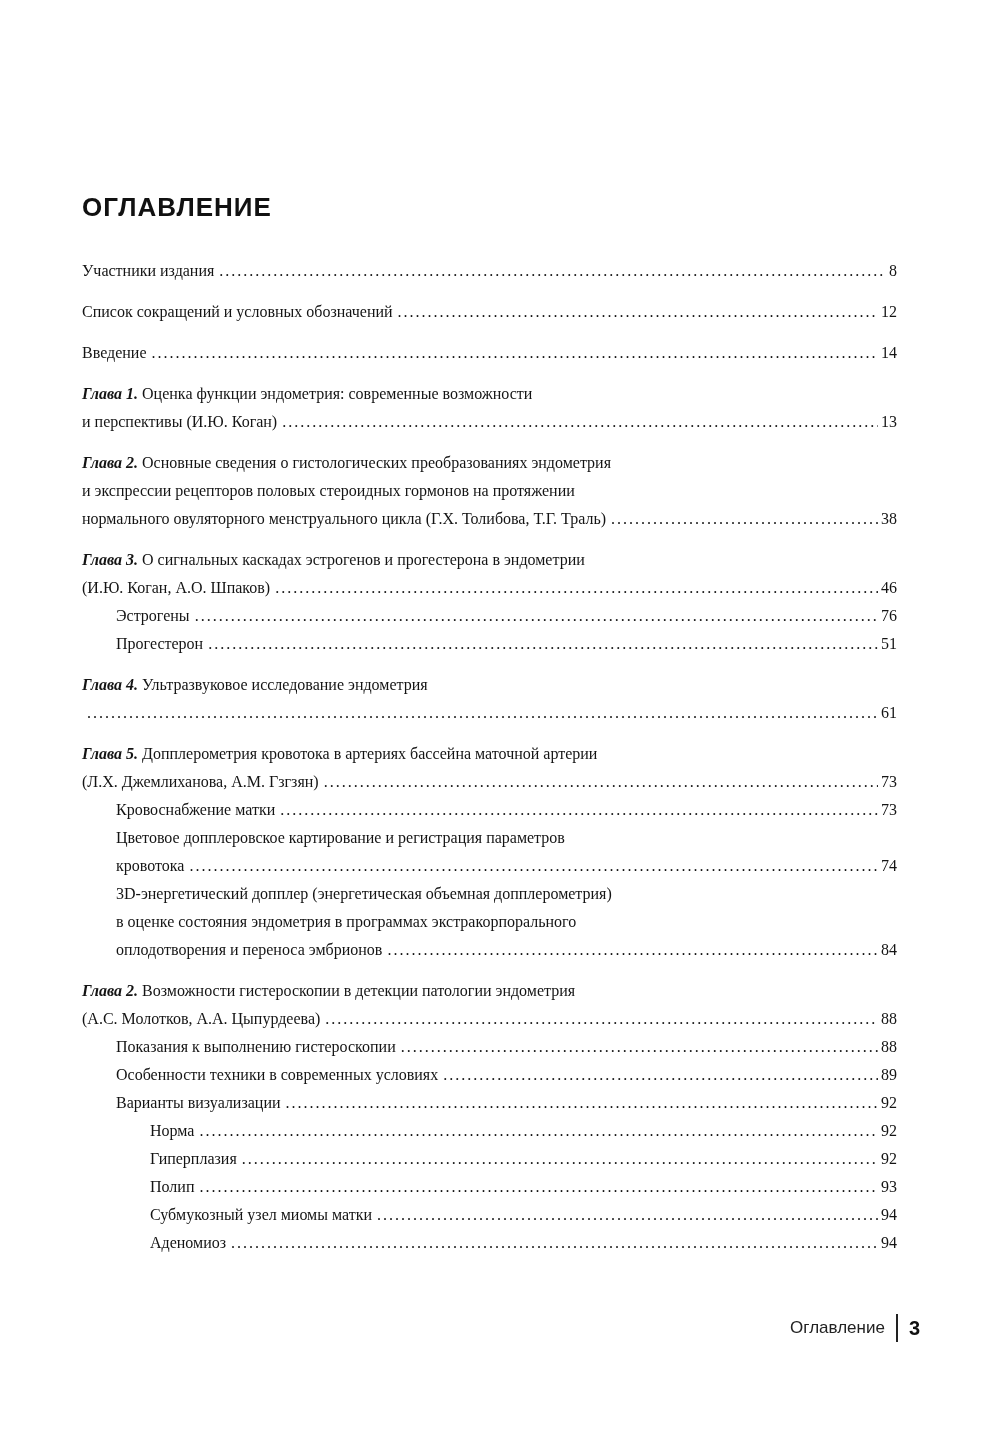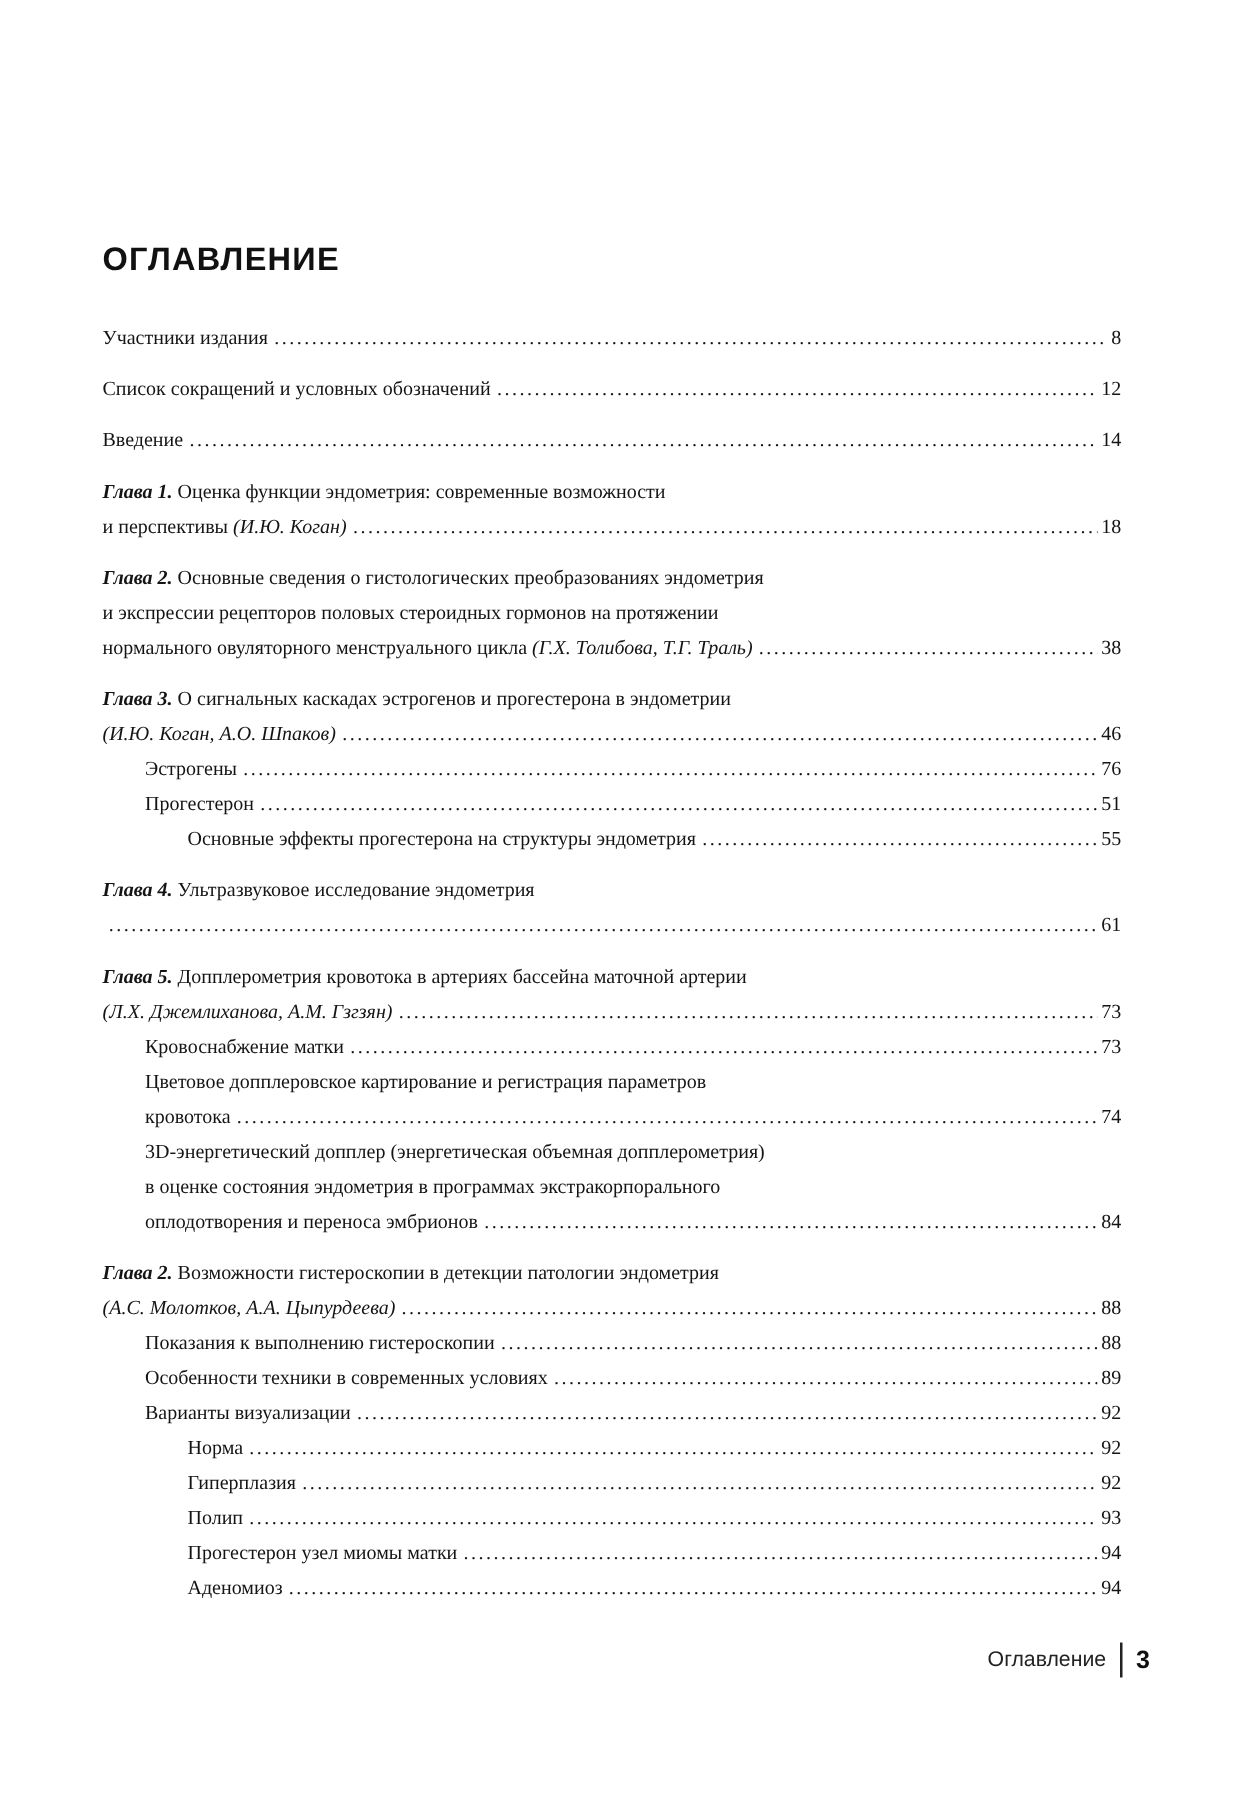--- a/index.html
+++ b/index.html
@@ -31,21 +31,21 @@
   .toc-group { margin-bottom: 13px; }
   .toc-entry {
     font-size: 16px;
     line-height: 28px;
   }
   .toc-entry.indent-1 { padding-left: 34px; }
   .toc-entry.indent-2 { padding-left: 68px; }
   .toc-line { display: flex; align-items: baseline; }
   .line-text { white-space: nowrap; }
   .seg-bold { font-weight: 700; font-style: italic; }
-  .seg-italic { font-style: italic; }
+  .seg-italic { }
   .dots {
     flex: 1 1 auto;
     overflow: hidden;
     white-space: nowrap;
     margin: 0 3px 0 5px;
     min-width: 0;
   }
   .dots::after {
     content: "..........................................................................................................................................................................................";
     letter-spacing: 2px;
@@ -102,21 +102,21 @@
           </div>
         </div>
         <div class="toc-group">
           <div class="toc-entry indent-0">
             <div class="toc-line">
               <span class="line-text"><span class="seg-bold">Глава 1.</span><span class="seg-normal"> Оценка функции эндометрия: современные возможности</span></span>
             </div>
             <div class="toc-line">
               <span class="line-text"><span class="seg-normal">и перспективы </span><span class="seg-italic">(И.Ю. Коган)</span></span>
               <span class="dots"></span>
-              <span class="page-num">18</span>
+              <span class="page-num">13</span>
             </div>
           </div>
         </div>
         <div class="toc-group">
           <div class="toc-entry indent-0">
             <div class="toc-line">
               <span class="line-text"><span class="seg-bold">Глава 2.</span><span class="seg-normal"> Основные сведения о гистологических преобразованиях эндометрия</span></span>
             </div>
             <div class="toc-line">
               <span class="line-text"><span class="seg-normal">и экспрессии рецепторов половых стероидных гормонов на протяжении</span></span>
@@ -146,27 +146,20 @@
               <span class="page-num">76</span>
             </div>
           </div>
           <div class="toc-entry indent-1">
             <div class="toc-line">
               <span class="line-text"><span class="seg-normal">Прогестерон</span></span>
               <span class="dots"></span>
               <span class="page-num">51</span>
             </div>
           </div>
-          <div class="toc-entry indent-2">
-            <div class="toc-line">
-              <span class="line-text"><span class="seg-normal">Основные эффекты прогестерона на структуры эндометрия</span></span>
-              <span class="dots"></span>
-              <span class="page-num">55</span>
-            </div>
-          </div>
         </div>
         <div class="toc-group">
           <div class="toc-entry indent-0">
             <div class="toc-line">
               <span class="line-text"><span class="seg-bold">Глава 4.</span><span class="seg-normal"> Ультразвуковое исследование эндометрия</span></span>
             </div>
             <div class="toc-line">
               <span class="dots"></span>
               <span class="page-num">61</span>
             </div>
@@ -262,21 +255,21 @@
           </div>
           <div class="toc-entry indent-2">
             <div class="toc-line">
               <span class="line-text"><span class="seg-normal">Полип</span></span>
               <span class="dots"></span>
               <span class="page-num">93</span>
             </div>
           </div>
           <div class="toc-entry indent-2">
             <div class="toc-line">
-              <span class="line-text"><span class="seg-normal">Прогестерон узел миомы матки</span></span>
+              <span class="line-text"><span class="seg-normal">Субмукозный узел миомы матки</span></span>
               <span class="dots"></span>
               <span class="page-num">94</span>
             </div>
           </div>
           <div class="toc-entry indent-2">
             <div class="toc-line">
               <span class="line-text"><span class="seg-normal">Аденомиоз</span></span>
               <span class="dots"></span>
               <span class="page-num">94</span>
             </div>

